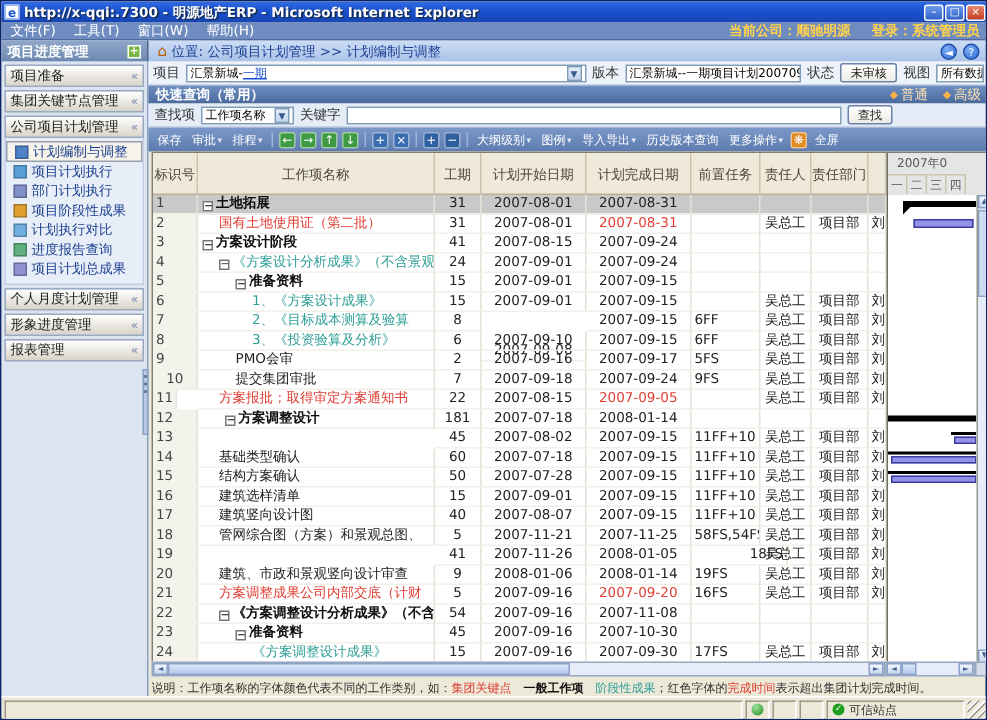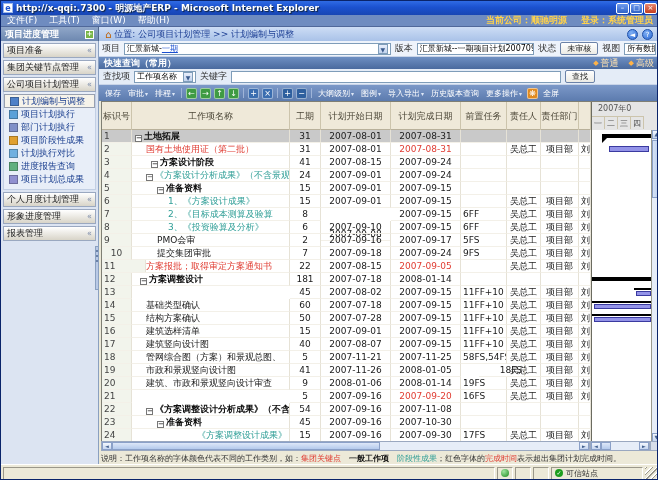--- a/index.html
+++ b/index.html
@@ -338,21 +338,21 @@
           <div class="c" style="left: 188px; width: 31px; text-align: center;">31</div>
           <div class="c" style="left: 219px; width: 70px; text-align: center;">2007-08-01</div>
           <div class="c st-red" style="left: 289px; width: 70px; text-align: center;">2007-08-31</div>
           <div class="c" style="left: 359px; width: 46px; text-align: left;"></div>
           <div class="c" style="left: 405px; width: 34px; text-align: center;">吴总工</div>
           <div class="c" style="left: 439px; width: 38px; text-align: center;">项目部</div>
           <div class="c" style="left: 477px; width: 12px; text-align: left;">刘</div>
         </div>
         <div class="row" style="top: 26px;">
           <div class="c id" style="left: 0px; width: 30px; text-align: left;">3</div>
-          <div class="c st-summary" style="left: 30px; width: 158px; text-align: left; padding-left: 19px;"><span class="clps">−</span><span>方案设计阶段</span></div>
+          <div class="c st-summary" style="left: 30px; width: 158px; text-align: left; padding-left: 3px;"><span class="clps">−</span><span>方案设计阶段</span></div>
           <div class="c" style="left: 188px; width: 31px; text-align: center;">41</div>
           <div class="c" style="left: 219px; width: 70px; text-align: center;">2007-08-15</div>
           <div class="c" style="left: 289px; width: 70px; text-align: center;">2007-09-24</div>
           <div class="c" style="left: 359px; width: 46px; text-align: left;"></div>
           <div class="c" style="left: 405px; width: 34px; text-align: center;"></div>
           <div class="c" style="left: 439px; width: 38px; text-align: center;"></div>
           <div class="c" style="left: 477px; width: 12px; text-align: left;"></div>
         </div>
         <div class="row" style="top: 39px;">
           <div class="c id" style="left: 0px; width: 30px; text-align: left;">4</div>
@@ -425,33 +425,33 @@
           <div class="c st-normal" style="left: 30px; width: 158px; text-align: left; padding-left: 25px;"><span>提交集团审批</span></div>
           <div class="c" style="left: 188px; width: 31px; text-align: center;">7</div>
           <div class="c" style="left: 219px; width: 70px; text-align: center;">2007-09-18</div>
           <div class="c" style="left: 289px; width: 70px; text-align: center;">2007-09-24</div>
           <div class="c" style="left: 359px; width: 46px; text-align: left;">9FS</div>
           <div class="c" style="left: 405px; width: 34px; text-align: center;">吴总工</div>
           <div class="c" style="left: 439px; width: 38px; text-align: center;">项目部</div>
           <div class="c" style="left: 477px; width: 12px; text-align: left;">刘</div>
         </div>
         <div class="row" style="top: 130px;">
-          <div class="c id" style="left: 0px; width: 44px; text-align: left;">11</div>
+          <div class="c id" style="left: 0px; width: 16px; text-align: left;">11</div>
           <div class="c st-red" style="left: 30px; width: 158px; text-align: left; padding-left: 14px;"><span>方案报批；取得审定方案通知书</span></div>
           <div class="c" style="left: 188px; width: 31px; text-align: center;">22</div>
           <div class="c" style="left: 219px; width: 70px; text-align: center;">2007-08-15</div>
           <div class="c st-red" style="left: 289px; width: 70px; text-align: center;">2007-09-05</div>
           <div class="c" style="left: 359px; width: 46px; text-align: left;"></div>
           <div class="c" style="left: 405px; width: 34px; text-align: center;">吴总工</div>
           <div class="c" style="left: 439px; width: 38px; text-align: center;">项目部</div>
           <div class="c" style="left: 477px; width: 12px; text-align: left;">刘</div>
         </div>
         <div class="row" style="top: 143px;">
           <div class="c id" style="left: 0px; width: 30px; text-align: left;">12</div>
-          <div class="c st-summary" style="left: 30px; width: 158px; text-align: left; padding-left: 8px;"><span class="clps">−</span><span>方案调整设计</span></div>
+          <div class="c st-summary" style="left: 30px; width: 158px; text-align: left; padding-left: 18px;"><span class="clps">−</span><span>方案调整设计</span></div>
           <div class="c" style="left: 188px; width: 31px; text-align: center;">181</div>
           <div class="c" style="left: 219px; width: 70px; text-align: center;">2007-07-18</div>
           <div class="c" style="left: 289px; width: 70px; text-align: center;">2008-01-14</div>
           <div class="c" style="left: 359px; width: 46px; text-align: left;"></div>
           <div class="c" style="left: 405px; width: 34px; text-align: center;"></div>
           <div class="c" style="left: 439px; width: 38px; text-align: center;"></div>
           <div class="c" style="left: 477px; width: 12px; text-align: left;"></div>
         </div>
         <div class="row" style="top: 156px;">
           <div class="c id" style="left: 0px; width: 30px; text-align: left;">13</div>
@@ -513,21 +513,20 @@
           <div class="c" style="left: 188px; width: 31px; text-align: center;">5</div>
           <div class="c" style="left: 219px; width: 70px; text-align: center;">2007-11-21</div>
           <div class="c" style="left: 289px; width: 70px; text-align: center;">2007-11-25</div>
           <div class="c" style="left: 359px; width: 46px; text-align: left;">58FS,54FS</div>
           <div class="c" style="left: 405px; width: 34px; text-align: center;">吴总工</div>
           <div class="c" style="left: 439px; width: 38px; text-align: center;">项目部</div>
           <div class="c" style="left: 477px; width: 12px; text-align: left;">刘</div>
         </div>
         <div class="row" style="top: 234px;">
           <div class="c id" style="left: 0px; width: 30px; text-align: left;">19</div>
-          <div class="c st-normal" style="left: 30px; width: 158px; text-align: left; padding-left: 14px;"><span>市政和景观竖向设计图</span></div>
           <div class="c" style="left: 188px; width: 31px; text-align: center;">41</div>
           <div class="c" style="left: 219px; width: 70px; text-align: center;">2007-11-26</div>
           <div class="c" style="left: 289px; width: 70px; text-align: center;">2008-01-05</div>
           <div class="c" style="left: 377px; width: 46px; text-align: right;">18FS</div>
           <div class="c" style="left: 405px; width: 34px; text-align: center;">吴总工</div>
           <div class="c" style="left: 439px; width: 38px; text-align: center;">项目部</div>
           <div class="c" style="left: 477px; width: 12px; text-align: left;">刘</div>
         </div>
         <div class="row" style="top: 247px;">
           <div class="c id" style="left: 0px; width: 30px; text-align: left;">20</div>
@@ -535,20 +534,21 @@
           <div class="c" style="left: 188px; width: 31px; text-align: center;">9</div>
           <div class="c" style="left: 219px; width: 70px; text-align: center;">2008-01-06</div>
           <div class="c" style="left: 289px; width: 70px; text-align: center;">2008-01-14</div>
           <div class="c" style="left: 359px; width: 46px; text-align: left;">19FS</div>
           <div class="c" style="left: 405px; width: 34px; text-align: center;">吴总工</div>
           <div class="c" style="left: 439px; width: 38px; text-align: center;">项目部</div>
           <div class="c" style="left: 477px; width: 12px; text-align: left;">刘</div>
         </div>
         <div class="row" style="top: 260px;">
           <div class="c id" style="left: 0px; width: 30px; text-align: left;">21</div>
+          <div class="c st-red" style="left: 30px; width: 158px; text-align: left; padding-left: 14px;"><span>方案调整成果公司内部交底（计财</span></div>
           <div class="c" style="left: 188px; width: 31px; text-align: center;">5</div>
           <div class="c" style="left: 219px; width: 70px; text-align: center;">2007-09-16</div>
           <div class="c st-red" style="left: 289px; width: 70px; text-align: center;">2007-09-20</div>
           <div class="c" style="left: 359px; width: 46px; text-align: left;">16FS</div>
           <div class="c" style="left: 405px; width: 34px; text-align: center;">吴总工</div>
           <div class="c" style="left: 439px; width: 38px; text-align: center;">项目部</div>
           <div class="c" style="left: 477px; width: 12px; text-align: left;">刘</div>
         </div>
         <div class="row" style="top: 273px;">
           <div class="c id" style="left: 0px; width: 30px; text-align: left;">22</div>
@@ -567,21 +567,21 @@
           <div class="c" style="left: 188px; width: 31px; text-align: center;">45</div>
           <div class="c" style="left: 219px; width: 70px; text-align: center;">2007-09-16</div>
           <div class="c" style="left: 289px; width: 70px; text-align: center;">2007-10-30</div>
           <div class="c" style="left: 359px; width: 46px; text-align: left;"></div>
           <div class="c" style="left: 405px; width: 34px; text-align: center;"></div>
           <div class="c" style="left: 439px; width: 38px; text-align: center;"></div>
           <div class="c" style="left: 477px; width: 12px; text-align: left;"></div>
         </div>
         <div class="row" style="top: 299px;">
           <div class="c id" style="left: 0px; width: 30px; text-align: left;">24</div>
-          <div class="c st-teal" style="left: 30px; width: 158px; text-align: right; padding-left: 36px;"><span>《方案调整设计成果》</span></div>
+          <div class="c st-teal" style="left: 30px; width: 158px; text-align: left; padding-left: 36px;"><span>《方案调整设计成果》</span></div>
           <div class="c" style="left: 188px; width: 31px; text-align: center;">15</div>
           <div class="c" style="left: 219px; width: 70px; text-align: center;">2007-09-16</div>
           <div class="c" style="left: 289px; width: 70px; text-align: center;">2007-09-30</div>
           <div class="c" style="left: 359px; width: 46px; text-align: left;">17FS</div>
           <div class="c" style="left: 405px; width: 34px; text-align: center;">吴总工</div>
           <div class="c" style="left: 439px; width: 38px; text-align: center;">项目部</div>
           <div class="c" style="left: 477px; width: 12px; text-align: left;">刘</div>
         </div>
       </div>
     <div class="gantt-body" id="gantt-body">

